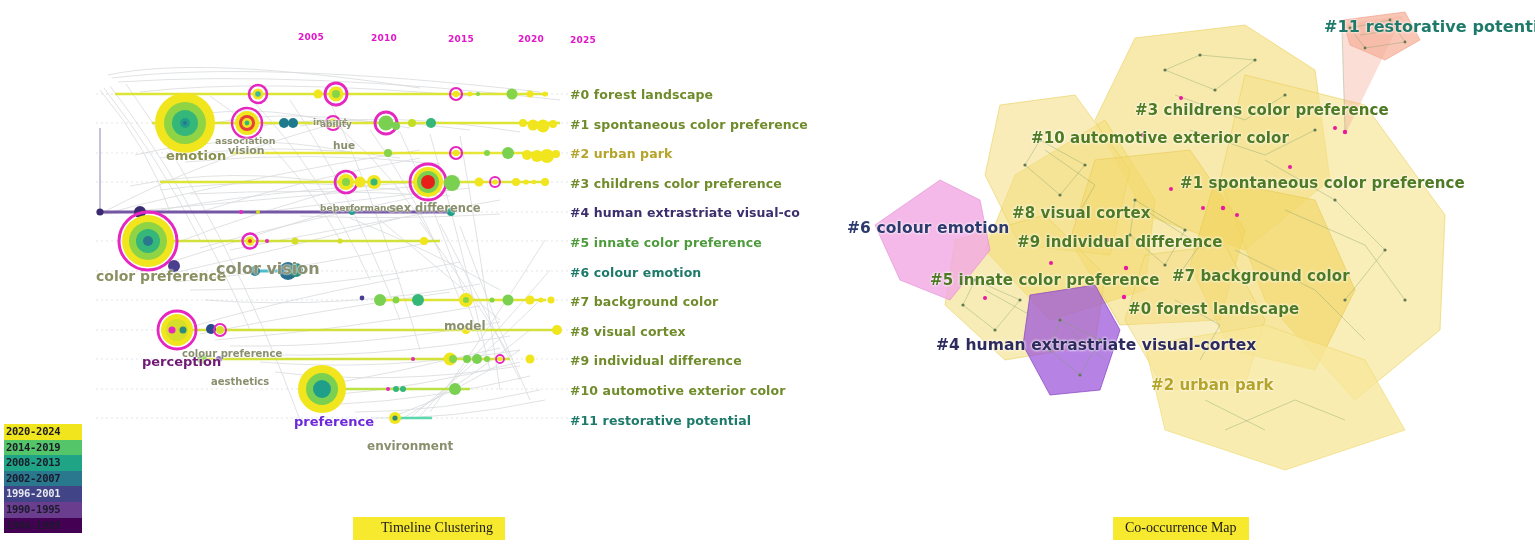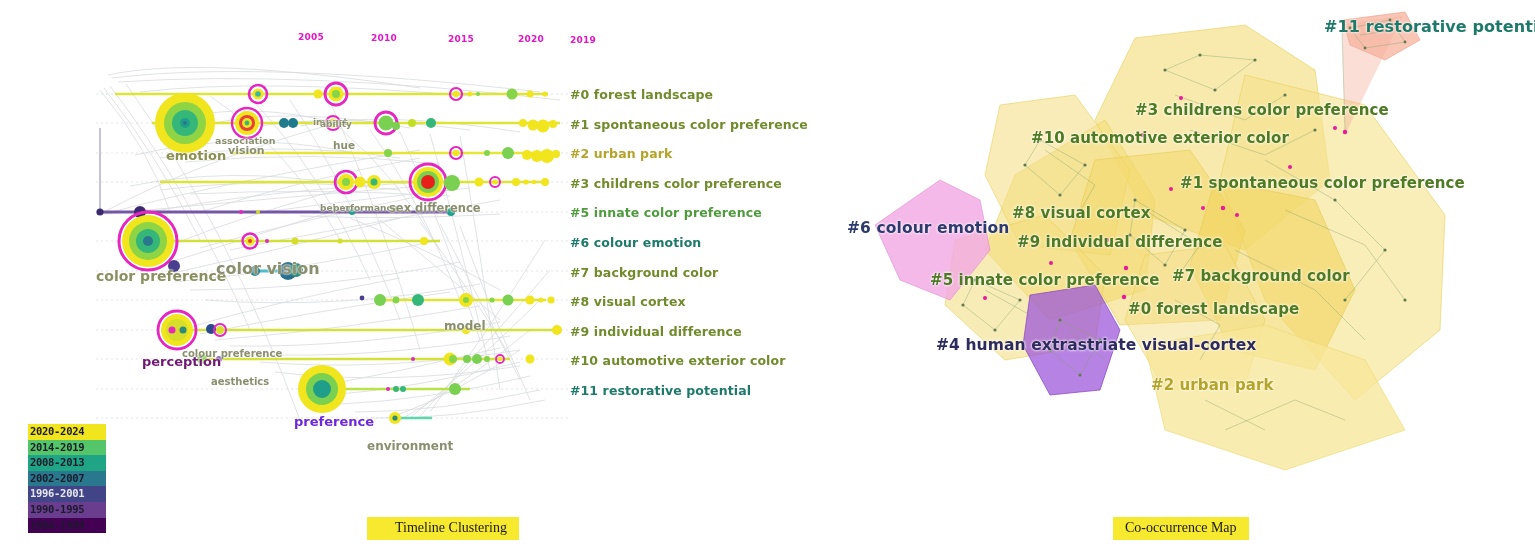--- a/index.html
+++ b/index.html
@@ -20,50 +20,50 @@
   #cluster-legend{position:absolute;left:570px;top:80px;width:275px;}
   .cl-item{height:29.6px;font-size:12.5px;font-weight:bold;white-space:nowrap;
            line-height:29.6px;letter-spacing:.1px;}
 
   
   .kw{position:absolute;white-space:nowrap;font-weight:bold;
       color:#8a8f6e;text-shadow:0 0 2px #fff,0 0 2px #fff;}
 
   
   #colormap-legend{position:absolute;left:4px;top:424px;width:78px;}
-  .cm-row{height:15.6px;position:relative;margin-left:24px;}
+  .cm-row{height:15.6px;position:relative;}
   .cm-swatch{position:absolute;left:0;top:0;width:78px;height:15.6px;}
   .cm-label{position:absolute;left:2px;top:0;height:15.6px;line-height:15.6px;
             font-size:10.5px;font-weight:bold;color:#1a1a2a;
             font-family:"DejaVu Sans Mono","Liberation Mono",monospace;
             letter-spacing:-0.3px;white-space:nowrap;}
 
   
   .caption{position:absolute;bottom:8px;font-family:"Liberation Serif","DejaVu Serif",serif;
            font-size:14px;color:#1a1a1a;background:#f7e92e;padding:3px 12px 4px 12px;
            white-space:nowrap;}
-  #caption-timeline{left:367px;padding-left:28px;}
+  #caption-timeline{left:353px;padding-left:28px;}
   #caption-cooc{left:1113px;}
 
   
   .cooc-label{position:absolute;white-space:nowrap;font-size:15px;font-weight:bold;
               letter-spacing:.1px;text-shadow:0 0 3px rgba(255,255,255,.85),
                                               0 0 3px rgba(255,255,255,.85);}
 </style>
 </head>
 <body>
 
 <div class="panel" id="timeline-panel">
 
   <div>
     <div class="year-tick" style="left:298px;top:32px">2005</div>
     <div class="year-tick" style="left:371px;top:33px">2010</div>
     <div class="year-tick" style="left:448px;top:34px">2015</div>
     <div class="year-tick" style="left:518px;top:34px">2020</div>
-    <div class="year-tick" style="left:570px;top:35px">2019</div>
+    <div class="year-tick" style="left:570px;top:35px">2025</div>
   </div>
 
   <svg width="845" height="548">
     <defs>
       <radialGradient id="fade" cx="50%" cy="50%">
         <stop offset="0%" stop-color="#ffffff" stop-opacity="0"></stop>
       </radialGradient>
     </defs>
 
     <g fill="none" stroke="#b9bcc2" stroke-width="0.8" opacity="0.55">
@@ -327,20 +327,21 @@
     <span class="kw" style="left:444px;top:319px;font-size:12px">model</span>
     <span class="kw" style="left:294px;top:414px;font-size:13px;color:#6d28d9">preference</span>
     <span class="kw" style="left:367px;top:439px;font-size:12px">environment</span>
   </div>
 
   <div id="cluster-legend">
     <div class="cl-item" style="color:#6f8b2a">#0 forest landscape</div>
     <div class="cl-item" style="color:#6f8b2a">#1 spontaneous color preference</div>
     <div class="cl-item" style="color:#b5a42a">#2 urban park</div>
     <div class="cl-item" style="color:#6f8b2a">#3 childrens color preference</div>
+    <div class="cl-item" style="color:#3b2f6e">#4 human extrastriate visual-co</div>
     <div class="cl-item" style="color:#4e9b3d">#5 innate color preference</div>
     <div class="cl-item" style="color:#1d7a6a">#6 colour emotion</div>
     <div class="cl-item" style="color:#6f8b2a">#7 background color</div>
     <div class="cl-item" style="color:#6f8b2a">#8 visual cortex</div>
     <div class="cl-item" style="color:#6f8b2a">#9 individual difference</div>
     <div class="cl-item" style="color:#6f8b2a">#10 automotive exterior color</div>
     <div class="cl-item" style="color:#1d7a6a">#11 restorative potential</div>
   </div>
 
   <div id="colormap-legend">

